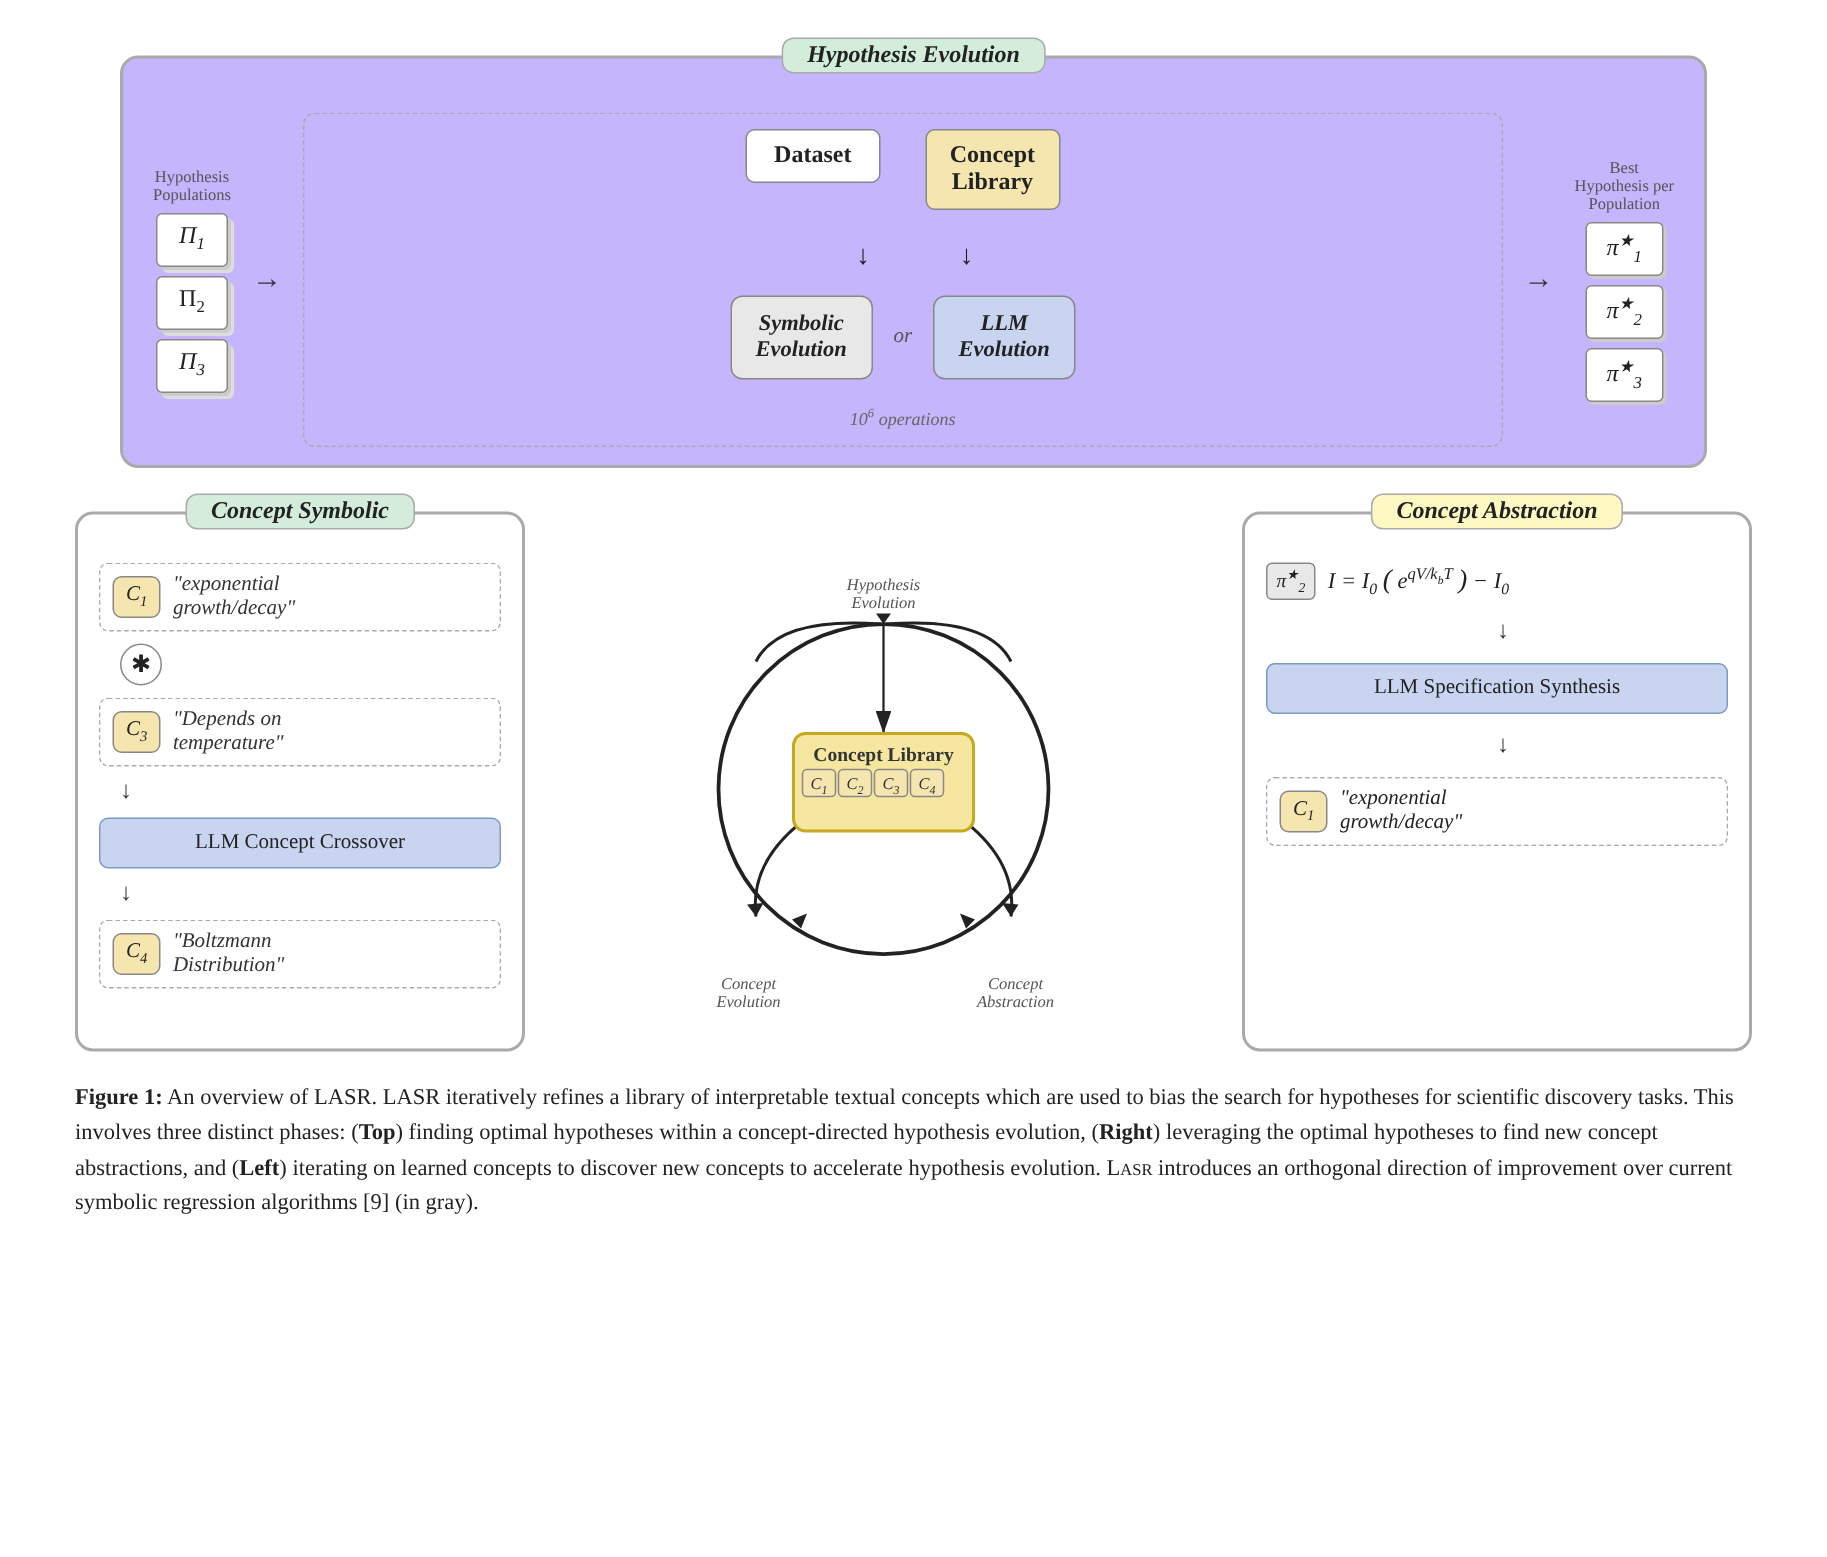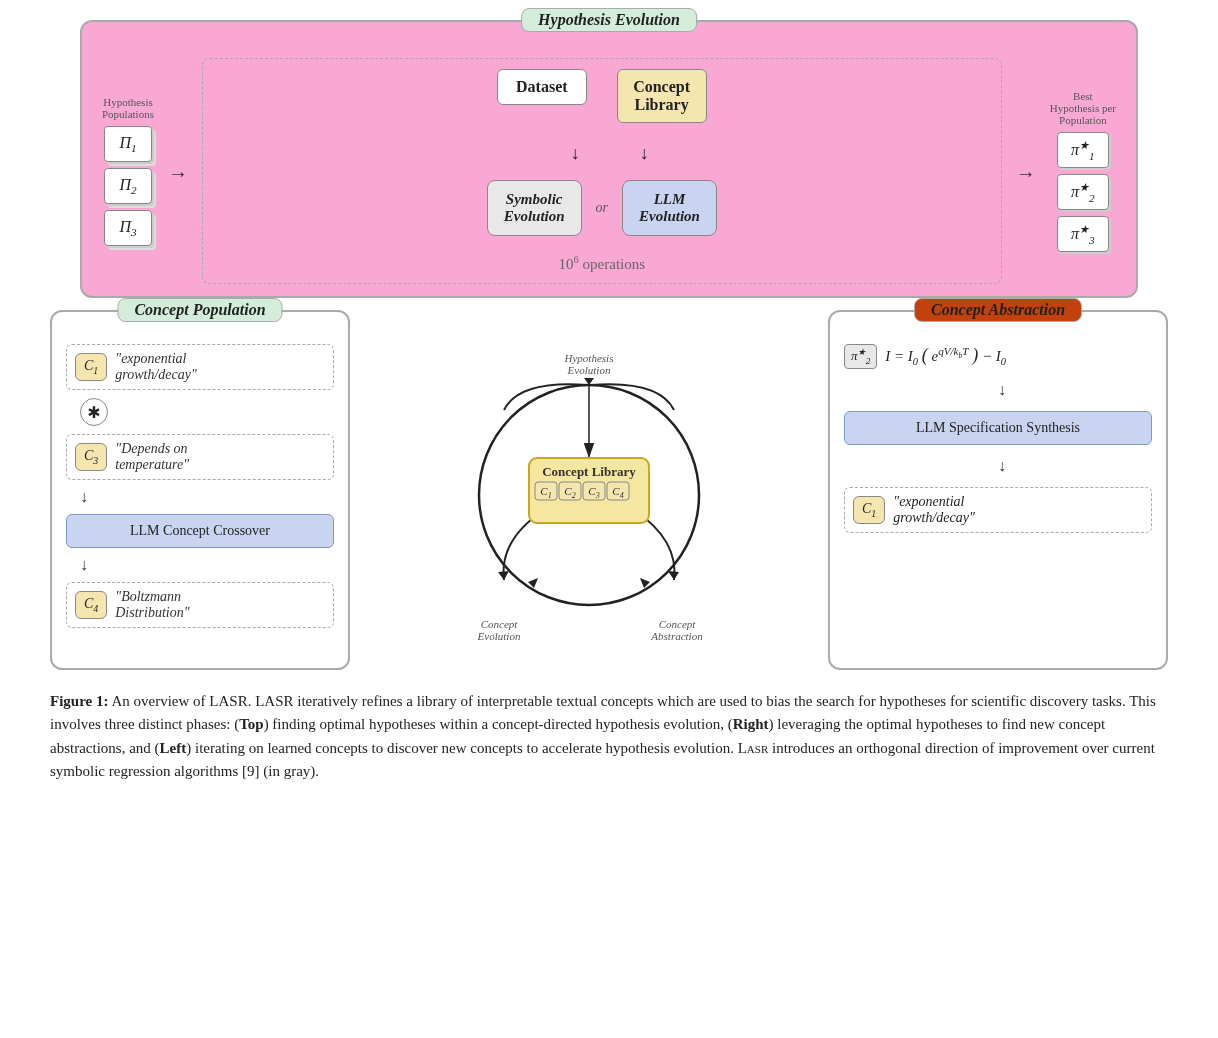--- a/index.html
+++ b/index.html
@@ -17,39 +17,39 @@
       flex-direction: column;
       gap: 12px;
     }
 
     
     .top-section {
       border: 2px solid #aaa;
       border-radius: 12px;
       padding: 16px 20px 12px;
       position: relative;
-      background: #f9a8d4;
-      margin: 0 40px;
+      background: #c4b5fd;
+      margin: 17px 40px;
     }
     .section-title {
       position: absolute;
       top: -14px;
       left: 50%;
       transform: translateX(-50%);
       background: #d4edda;
       border: 1.5px solid #aaa;
       border-radius: 8px;
       padding: 2px 16px;
       font-style: italic;
       font-size: 16px;
       font-weight: 600;
       white-space: nowrap;
     }
     .section-title-green { background: #d4edda; }
-    .section-title-blue { background: #c2410c; }
+    .section-title-blue { background: #fef9c3; }
 
     .top-inner {
       display: flex;
       align-items: center;
       gap: 10px;
       margin-top: 20px;
     }
 
     .populations-col {
       display: flex;
@@ -161,22 +161,23 @@
       padding: 10px 16px;
       background: #c8d4f0;
       font-size: 15px;
       font-weight: bold;
       text-align: center;
       min-width: 90px;
       font-style: italic;
     }
 
     .ops-label {
-      font-size: 15px;
+      font-size: 12px;
       color: #666;
+      font-style: italic;
       margin-top: 6px;
     }
 
     .best-col {
       display: flex;
       flex-direction: column;
       align-items: center;
       gap: 2px;
     }
     .best-label {
@@ -380,21 +381,21 @@
     <div class="section-title section-title-green">Hypothesis Evolution</div>
     <div class="top-inner">
 
       <div class="populations-col">
         <div class="populations-label">Hypothesis<br>Populations</div>
         <div class="pop-stack">
           <div class="pop-item">
             <span style="font-style:italic;">Π<sub>1</sub></span>
           </div>
           <div class="pop-item">
-            <span style="font-style:italic;">Π<sub>2</sub></span>
+            <span style="">Π<sub>2</sub></span>
           </div>
           <div class="pop-item">
             <span style="font-style:italic;">Π<sub>3</sub></span>
           </div>
         </div>
       </div>
 
       <div class="arrow-right">→</div>
 
       <div class="evolution-dashed">
@@ -443,21 +444,21 @@
           </div>
         </div>
       </div>
 
     </div>
   </div>
 
   <div class="bottom-row">
 
     <div class="concept-evolution-box">
-      <div class="section-title section-title-green">Concept Population</div>
+      <div class="section-title section-title-green">Concept Symbolic</div>
       <div class="ce-inner">
 
         <div class="dashed-concept-row">
           <div class="concept-badge" style="font-style:italic;">C<sub>1</sub></div>
           <div class="concept-text">"exponential<br>growth/decay"</div>
         </div>
 
         <div class="star-op">✱</div>
 
         <div class="dashed-concept-row">

